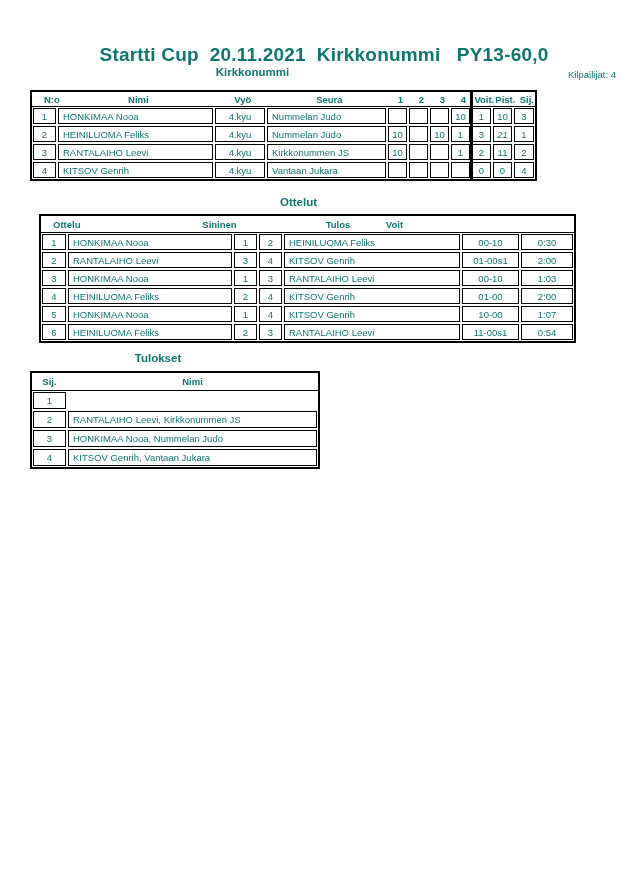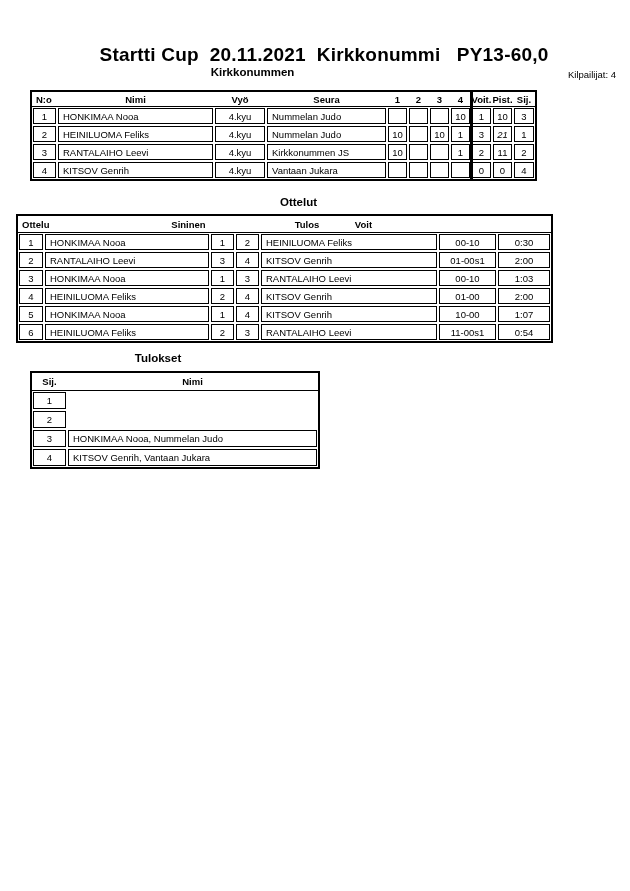--- a/index.html
+++ b/index.html
@@ -1,71 +1,71 @@
 <!DOCTYPE html>
 <html><head>
 <meta charset="utf-8">
 <style>
   html,body { margin:0; padding:0; background:#e8e8e8; }
   .page {
     position:relative; width:630px; height:891px; background:#ffffff;
-    font-family:"Liberation Sans", sans-serif; color:#000000; margin:0 auto;
+    font-family:"Liberation Sans", sans-serif; color:#0f766e; margin:0 auto;
     overflow:hidden;
   }
   .title {
     position:absolute; top:44px; left:0; width:100%; text-align:center;
     font-size:19px; font-weight:bold; white-space:pre; padding-left:18px;
     box-sizing:border-box; letter-spacing:0.2px;
   }
   .caption {
     position:absolute; text-align:center; font-size:11.5px; font-weight:bold;
   }
   .cap-kilpailijat { top:66px;  left:30px; width:445px; }
   .cap-ottelut     { top:196px; left:30px; width:537px; }
   .cap-tulokset    { top:352px; left:13px; width:290px; }
   .competitors-count {
     position:absolute; top:69px; right:14px; font-size:9.5px;
   }
   .tbl {
     position:absolute; border:2px solid #000; background:#fff; box-sizing:content-box;
   }
   .tbl1 { left:30px; top:90px;  width:503px; }
-  .tbl2 { left:16px; top:214px; width:533px;text-align:right; }
+  .tbl2 { left:39px; top:214px; width:533px;text-align:right; }
   .tbl3 { left:30px; top:371px; width:286px; }
   .thead {
     display:flex; border-bottom:1px solid #000; font-weight:bold; font-size:9.5px;
     align-items:center;
   }
   .tbl1 .thead { height:14px; }
   .tbl2 .thead { height:16px; }
   .tbl3 .thead { height:17px; }
   .hc { display:flex; align-items:center; justify-content:center; white-space:nowrap;
         overflow:visible; box-sizing:border-box; height:100%; }
-  .hc.al { justify-content:flex-start; padding-left:4px; }
+  .hc.al { justify-content:flex-start; padding-left:12px; }
   .trow { display:flex; }
   .tc {
     border:1px solid #000; margin:1px; box-sizing:border-box; font-size:9.5px;
     display:flex; align-items:center; justify-content:center; white-space:nowrap;
     overflow:hidden; background:#fff;
   }
   .tc.al { justify-content:flex-start; padding-left:4px; }
   .tbl1 .tc, .tbl2 .tc { height:16px; }
   .tbl3 .tc { height:17px; }
   .vdivider {
     position:absolute; top:0; bottom:0; left:438px; width:3px; background:#000; z-index:2;
   }
 </style>
 </head>
 <body>
 
 <div class="page">
 
   <div class="title">Startti Cup  20.11.2021  Kirkkonummi   PY13-60,0</div>
 
-  <div class="caption cap-kilpailijat">Kirkkonummen</div>
+  <div class="caption cap-kilpailijat">Kirkkonummi</div>
   <div class="competitors-count">Kilpailijat: 4</div>
 
   <div class="tbl tbl1">
     <div class="vdivider"></div>
     <div class="thead" id="tbl1-head">
         <div class="hc al" style="flex: 0 0 25px;">N:o</div>
         <div class="hc" style="flex: 0 0 157px;">Nimi</div>
         <div class="hc" style="flex: 0 0 52px;">Vyö</div>
         <div class="hc" style="flex: 0 0 121px;">Seura</div>
         <div class="hc" style="flex: 0 0 21px;">1</div>
@@ -207,20 +207,21 @@
     <div class="thead" id="tbl3-head">
         <div class="hc" style="flex: 0 0 35px;">Sij.</div>
         <div class="hc" style="flex: 0 0 251px;">Nimi</div>
       </div>
     <div id="tbl3-body">
         <div class="trow">
           <div class="tc" style="flex: 0 0 33px;">1</div>
         </div>
         <div class="trow">
           <div class="tc" style="flex: 0 0 33px;">2</div>
+          <div class="tc al" style="flex: 0 0 249px;">RANTALAIHO Leevi, Kirkkonummen JS</div>
         </div>
         <div class="trow">
           <div class="tc" style="flex: 0 0 33px;">3</div>
           <div class="tc al" style="flex: 0 0 249px;">HONKIMAA Nooa, Nummelan Judo</div>
         </div>
         <div class="trow">
           <div class="tc" style="flex: 0 0 33px;">4</div>
           <div class="tc al" style="flex: 0 0 249px;">KITSOV Genrih, Vantaan Jukara</div>
         </div>
       </div>

